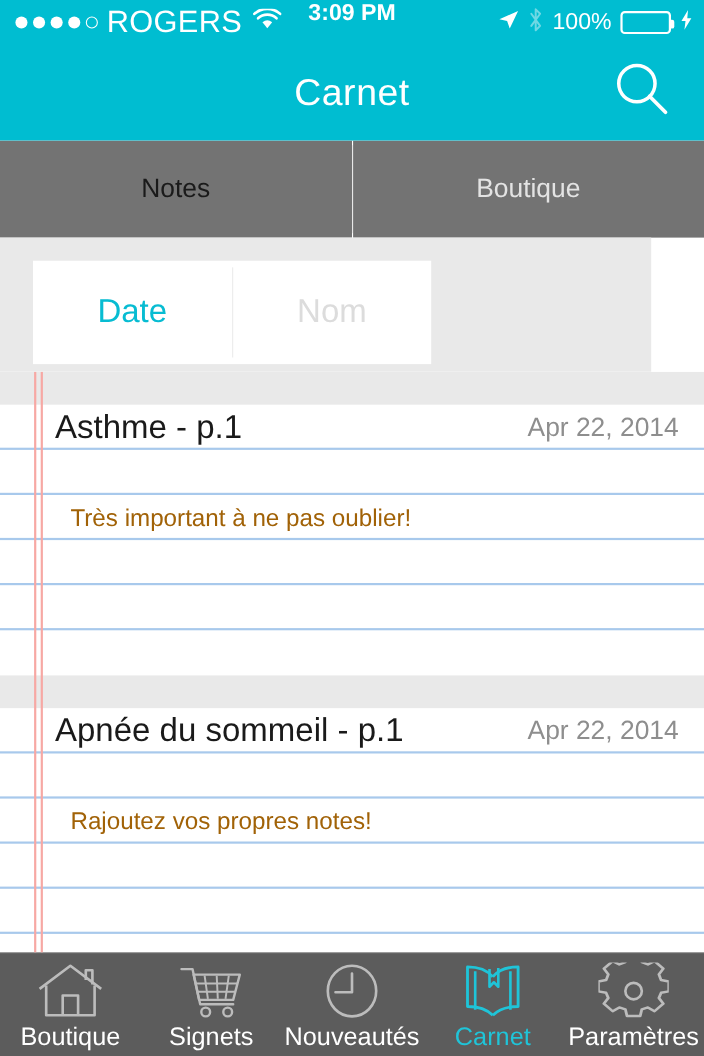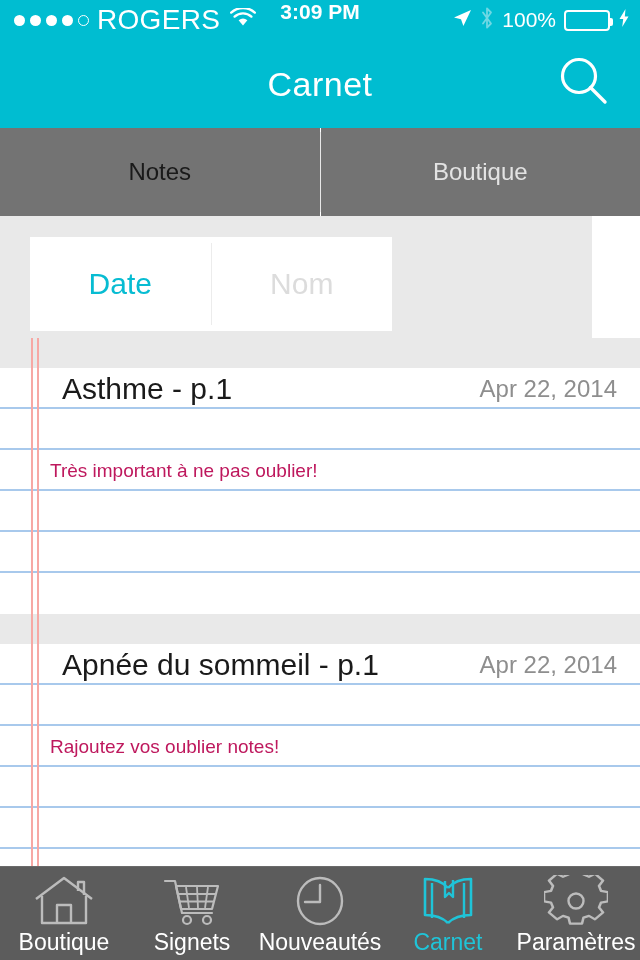--- a/index.html
+++ b/index.html
@@ -101,29 +101,29 @@
   .margin-rule.r2{ left:37px; }
 
   .note{ position:relative; }
   .note-gap{ height:30px; background:#e9e9e9; }
   .note-body{ position:relative; background:#ffffff; }
   .rule-line{
     position:absolute; left:0; width:640px; height:2px; background:#a8c9ec; z-index:1;
   }
   .note-head{
     position:relative; height:41px; display:flex; align-items:center;
-    padding:0 23px 0 50px; z-index:2;margin-left:12px;
+    padding:0 23px 0 50px; z-index:2;
   }
   .note-title{ font-size:30px; color:#1a1a1a; white-space:nowrap; }
   .note-date{ margin-left:auto; font-size:24px; color:#8e8e8e; white-space:nowrap; }
   .note-line{
     position:relative; height:41px; display:flex; align-items:center;
     padding-left:50px; z-index:2;
   }
-  .note-text{ font-size:19px; color:#be185d; white-space:nowrap; }
+  .note-text{ font-size:22px; color:#a16207; white-space:nowrap;margin-left:14px; }
   .note-blank{ height:41px; }
 
   
   .tabbar{
     position:absolute; left:0; bottom:0; width:640px; height:94px;
     background:#5c5c5c; display:flex; border-top:1px solid #6a6a6a;
   }
   .tab{
     flex:1; display:flex; flex-direction:column; align-items:center;
     justify-content:flex-start; padding-top:6px; cursor:pointer;
@@ -254,21 +254,21 @@
         <div class="rule-line" style="top:121px"></div>
         <div class="rule-line" style="top:162px"></div>
         <div class="rule-line" style="top:203px"></div>
 
         <div class="note-head">
           <span class="note-title">Apnée du sommeil - p.1</span>
           <span class="note-date">Apr 22, 2014</span>
         </div>
         <div class="note-blank"></div>
         <div class="note-line">
-          <span class="note-text">Rajoutez vos oublier notes!</span>
+          <span class="note-text">Rajoutez vos propres notes!</span>
         </div>
         <div class="note-blank"></div>
         <div class="note-blank"></div>
         <div class="note-blank"></div>
       </div>
     </div>
 
     <div class="margin-rule r1"></div>
     <div class="margin-rule r2"></div>
   </div>

